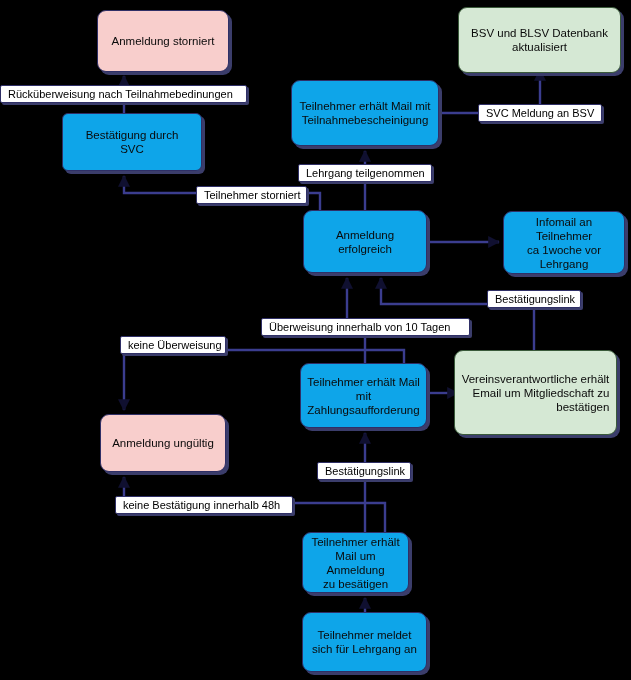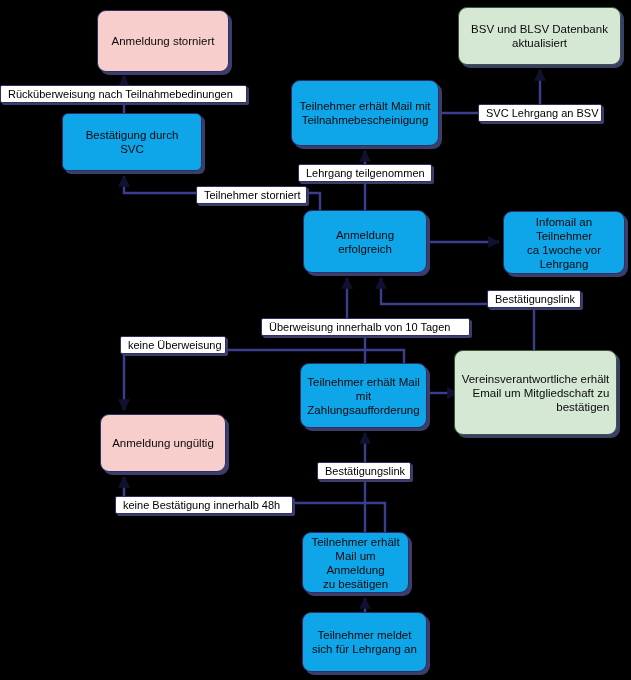--- a/index.html
+++ b/index.html
@@ -108,21 +108,21 @@
   </svg>
 
   <div class="node pink" style="left:58px;top:10px;width:132px;height:62px;">
     <span>Anmeldung storniert</span>
   </div>
 
   <div class="node blue" style="left:62px;top:113px;width:140px;height:58px;border-radius:6px;">
     <span>Bestätigung durch<br>SVC</span>
   </div>
 
-  <div class="node green" style="left:458px;top:7px;width:163px;height:58px;">
+  <div class="node green" style="left:458px;top:7px;width:163px;height:66px;">
     <span>BSV und BLSV Datenbank<br>aktualisiert</span>
   </div>
 
   <div class="node blue" style="left:291px;top:80px;width:148px;height:66px;">
     <span>Teilnehmer erhält Mail mit<br>Teilnahmebescheinigung</span>
   </div>
 
   <div class="node blue" style="left:303px;top:210px;width:124px;height:63px;justify-content:center;">
     <span>Anmeldung<br>erfolgreich</span>
   </div>
@@ -149,21 +149,21 @@
 
   <div class="node blue" style="left:302px;top:612px;width:125px;height:60px;">
     <span>Teilnehmer meldet<br>sich für Lehrgang an</span>
   </div>
 
   <div class="edge-label" style="left:0px;top:85px;width:247px;">
     <span>Rücküberweisung nach Teilnahmebedinungen</span>
   </div>
 
   <div class="edge-label" style="left:478px;top:104px;width:124px;">
-    <span>SVC Lehrgang an BSV</span>
+    <span>SVC Meldung an BSV</span>
   </div>
 
   <div class="edge-label" style="left:298px;top:164px;width:134px;">
     <span>Lehrgang teilgenommen</span>
   </div>
 
   <div class="edge-label" style="left:196px;top:186px;width:111px;">
     <span>Teilnehmer storniert</span>
   </div>
 

